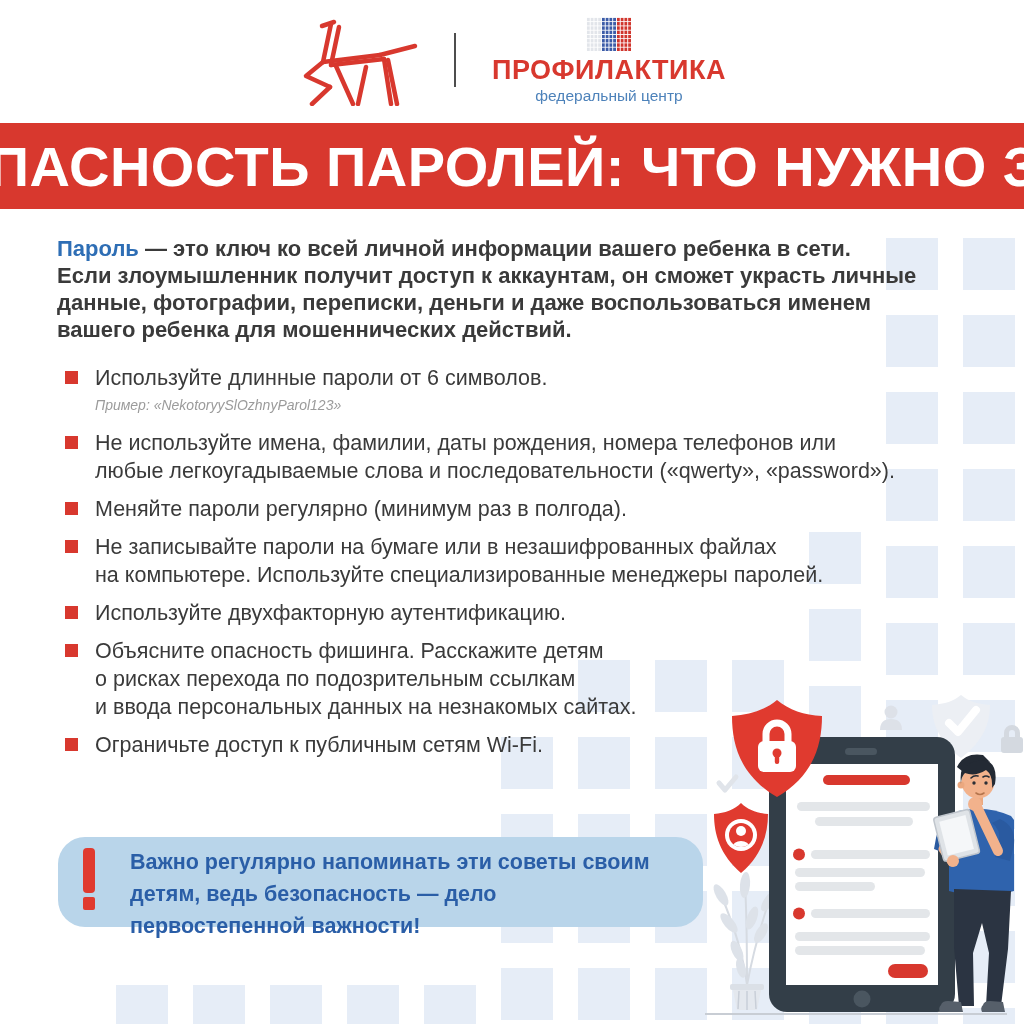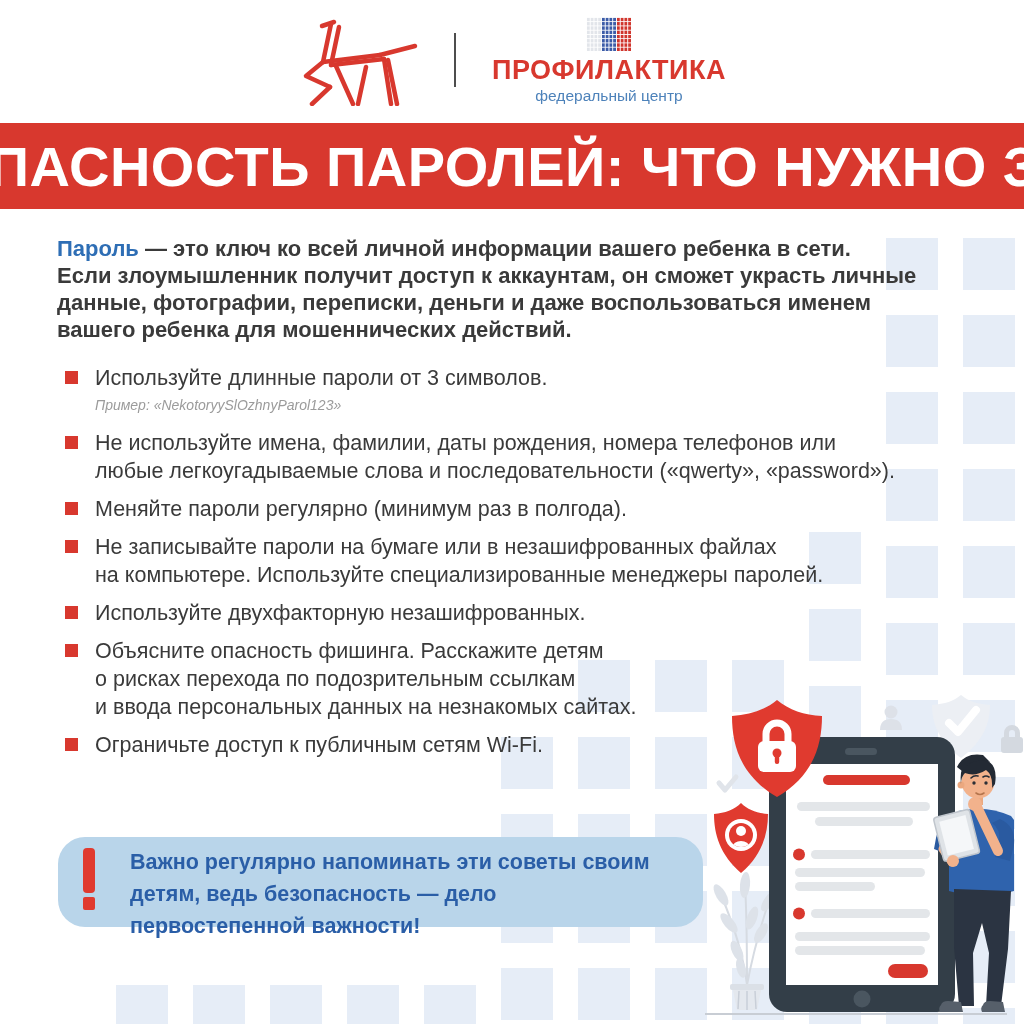--- a/index.html
+++ b/index.html
@@ -123,40 +123,40 @@
 
   <div class="content">
     <p class="intro"><span class="hl">Пароль</span><span> — это ключ ко всей личной информации вашего ребенка в сети.
 Если злоумышленник получит доступ к аккаунтам, он сможет украсть личные
 данные, фотографии, переписки, деньги и даже воспользоваться именем
 вашего ребенка для мошеннических действий.</span></p>
 
     <div class="bullets">
       <div class="bullet">
         <span class="marker"></span>
-        <div class="bullet-text">Используйте длинные пароли от 3 символов.</div>
+        <div class="bullet-text">Используйте длинные пароли от 6 символов.</div>
         <div class="example">Пример: «NekotoryySlOzhnyParol123»</div>
       </div>
       <div class="bullet">
         <span class="marker"></span>
         <div class="bullet-text">Не используйте имена, фамилии, даты рождения, номера телефонов или
 любые легкоугадываемые слова и последовательности («qwerty», «password»).</div>
       </div>
       <div class="bullet">
         <span class="marker"></span>
         <div class="bullet-text">Меняйте пароли регулярно (минимум раз в полгода).</div>
       </div>
       <div class="bullet">
         <span class="marker"></span>
         <div class="bullet-text">Не записывайте пароли на бумаге или в незашифрованных файлах
 на компьютере. Используйте специализированные менеджеры паролей.</div>
       </div>
       <div class="bullet">
         <span class="marker"></span>
-        <div class="bullet-text">Используйте двухфакторную незашифрованных.</div>
+        <div class="bullet-text">Используйте двухфакторную аутентификацию.</div>
       </div>
       <div class="bullet">
         <span class="marker"></span>
         <div class="bullet-text">Объясните опасность фишинга. Расскажите детям
 о рисках перехода по подозрительным ссылкам
 и ввода персональных данных на незнакомых сайтах.</div>
       </div>
       <div class="bullet">
         <span class="marker"></span>
         <div class="bullet-text">Ограничьте доступ к публичным сетям Wi-Fi.</div>

